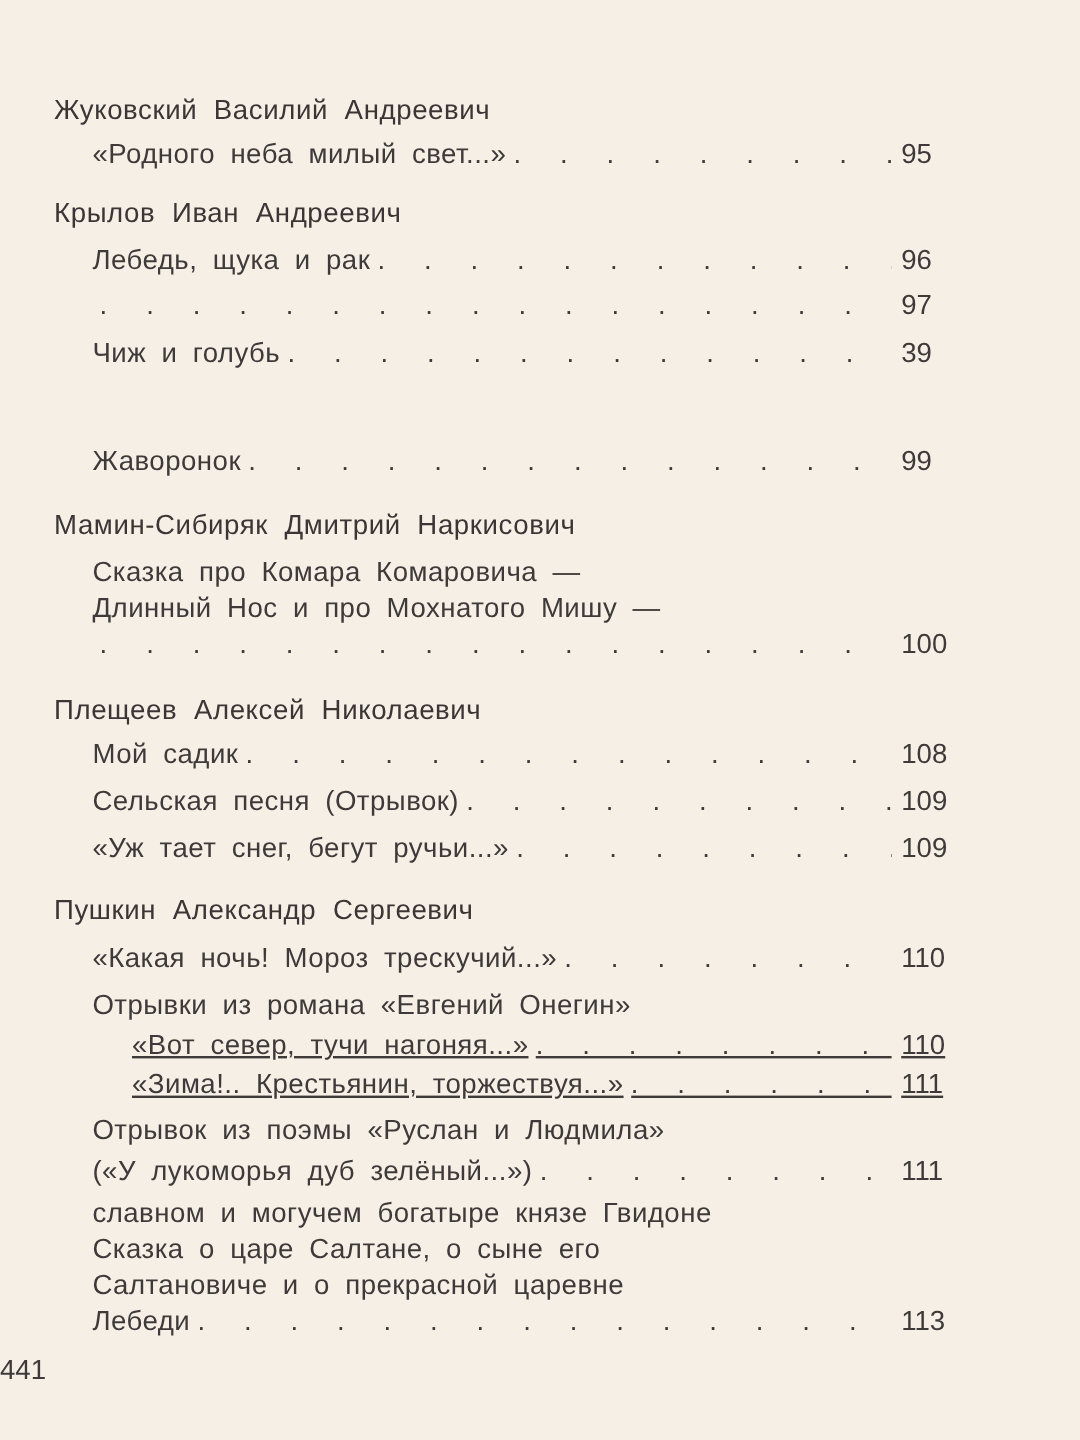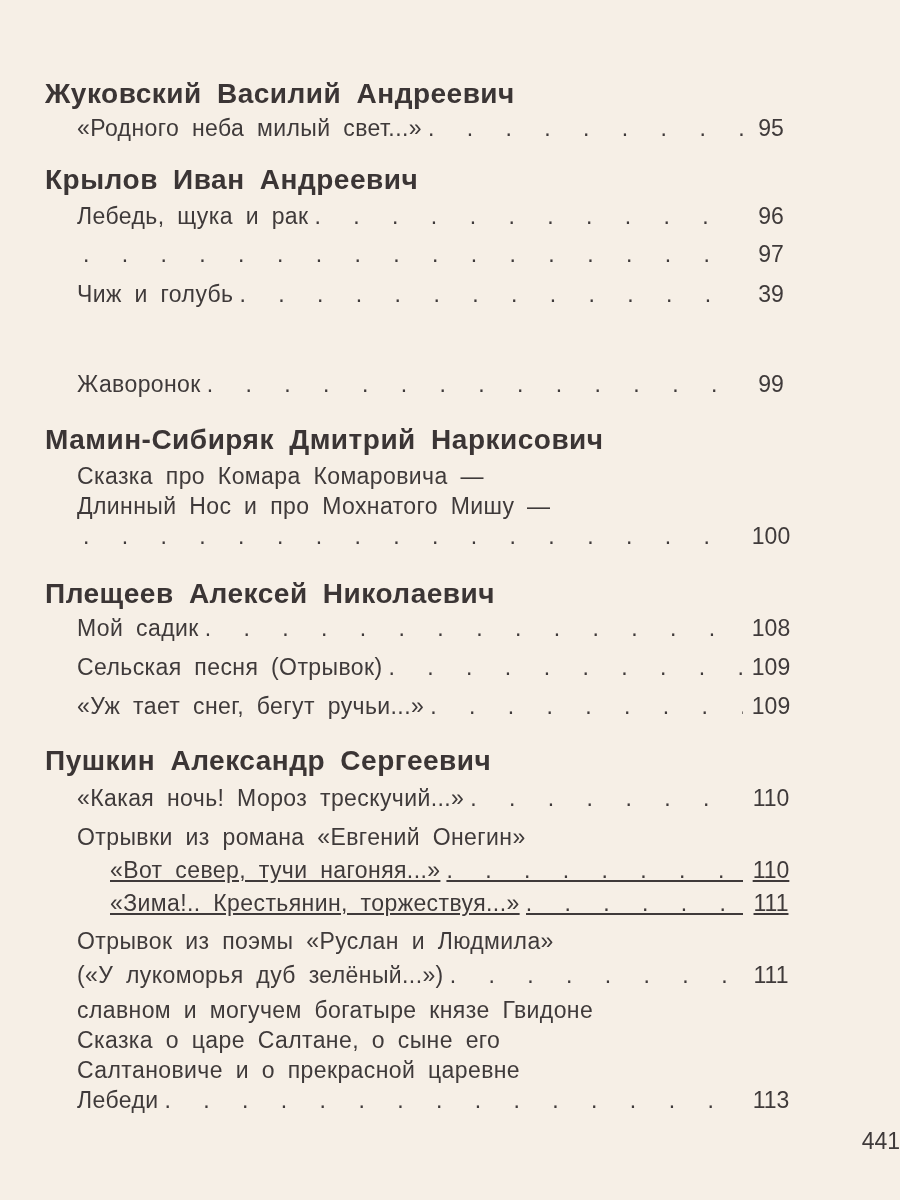--- a/index.html
+++ b/index.html
@@ -6,38 +6,38 @@
   body {
     width: 900px; height: 1200px; overflow: hidden;
     background: #f6efe6;
     color: #3a3434;
     font-family: "Liberation Sans", sans-serif;
     position: relative;
   }
   .page { position: absolute; left: 0; top: 0; width: 900px; height: 1200px; }
   .author {
     position: absolute; left: 45px;
-    font-weight: bold; font-size: 28px; letter-spacing: 0.5px; word-spacing: 7px;
+    font-weight: normal; font-size: 23px; letter-spacing: 0.5px; word-spacing: 7px;
     color: #3b3535; white-space: nowrap;
   }
   .entry {
     position: absolute; left: 77px; width: 714px;
     font-size: 23px; letter-spacing: 0.4px; word-spacing: 6px;
     color: #3f3a3a; white-space: nowrap; line-height: 30px;
   }
   .entry.sub { left: 110px; width: 681px; text-decoration: underline; }
   .row { display: flex; align-items: baseline; }
   .title { flex: 0 0 auto; }
   .dots {
     flex: 1 1 auto; overflow: hidden; white-space: nowrap;
     letter-spacing: 10px; margin-left: 6px; color: #3f3a3a;
   }
-  .page-no { flex: 0 0 auto; text-align: center; min-width: 40px; padding-left: 8px; letter-spacing: 0; }
+  .page-no { flex: 0 0 auto; text-align: left; min-width: 40px; padding-left: 8px; letter-spacing: 0; }
   .folio {
-    position: absolute; top: 1128px; left: 0; width: 900px; text-align: right;
+    position: absolute; top: 1128px; left: 0; width: 900px; text-align: left;
     font-size: 23px; color: #3f3a3a;
   }
 </style>
 </head>
 <body>
 
 <div class="page">
 
   <div class="author" style="top:78px">Жуковский Василий Андреевич</div>
   <div class="entry row" style="top:113px">

